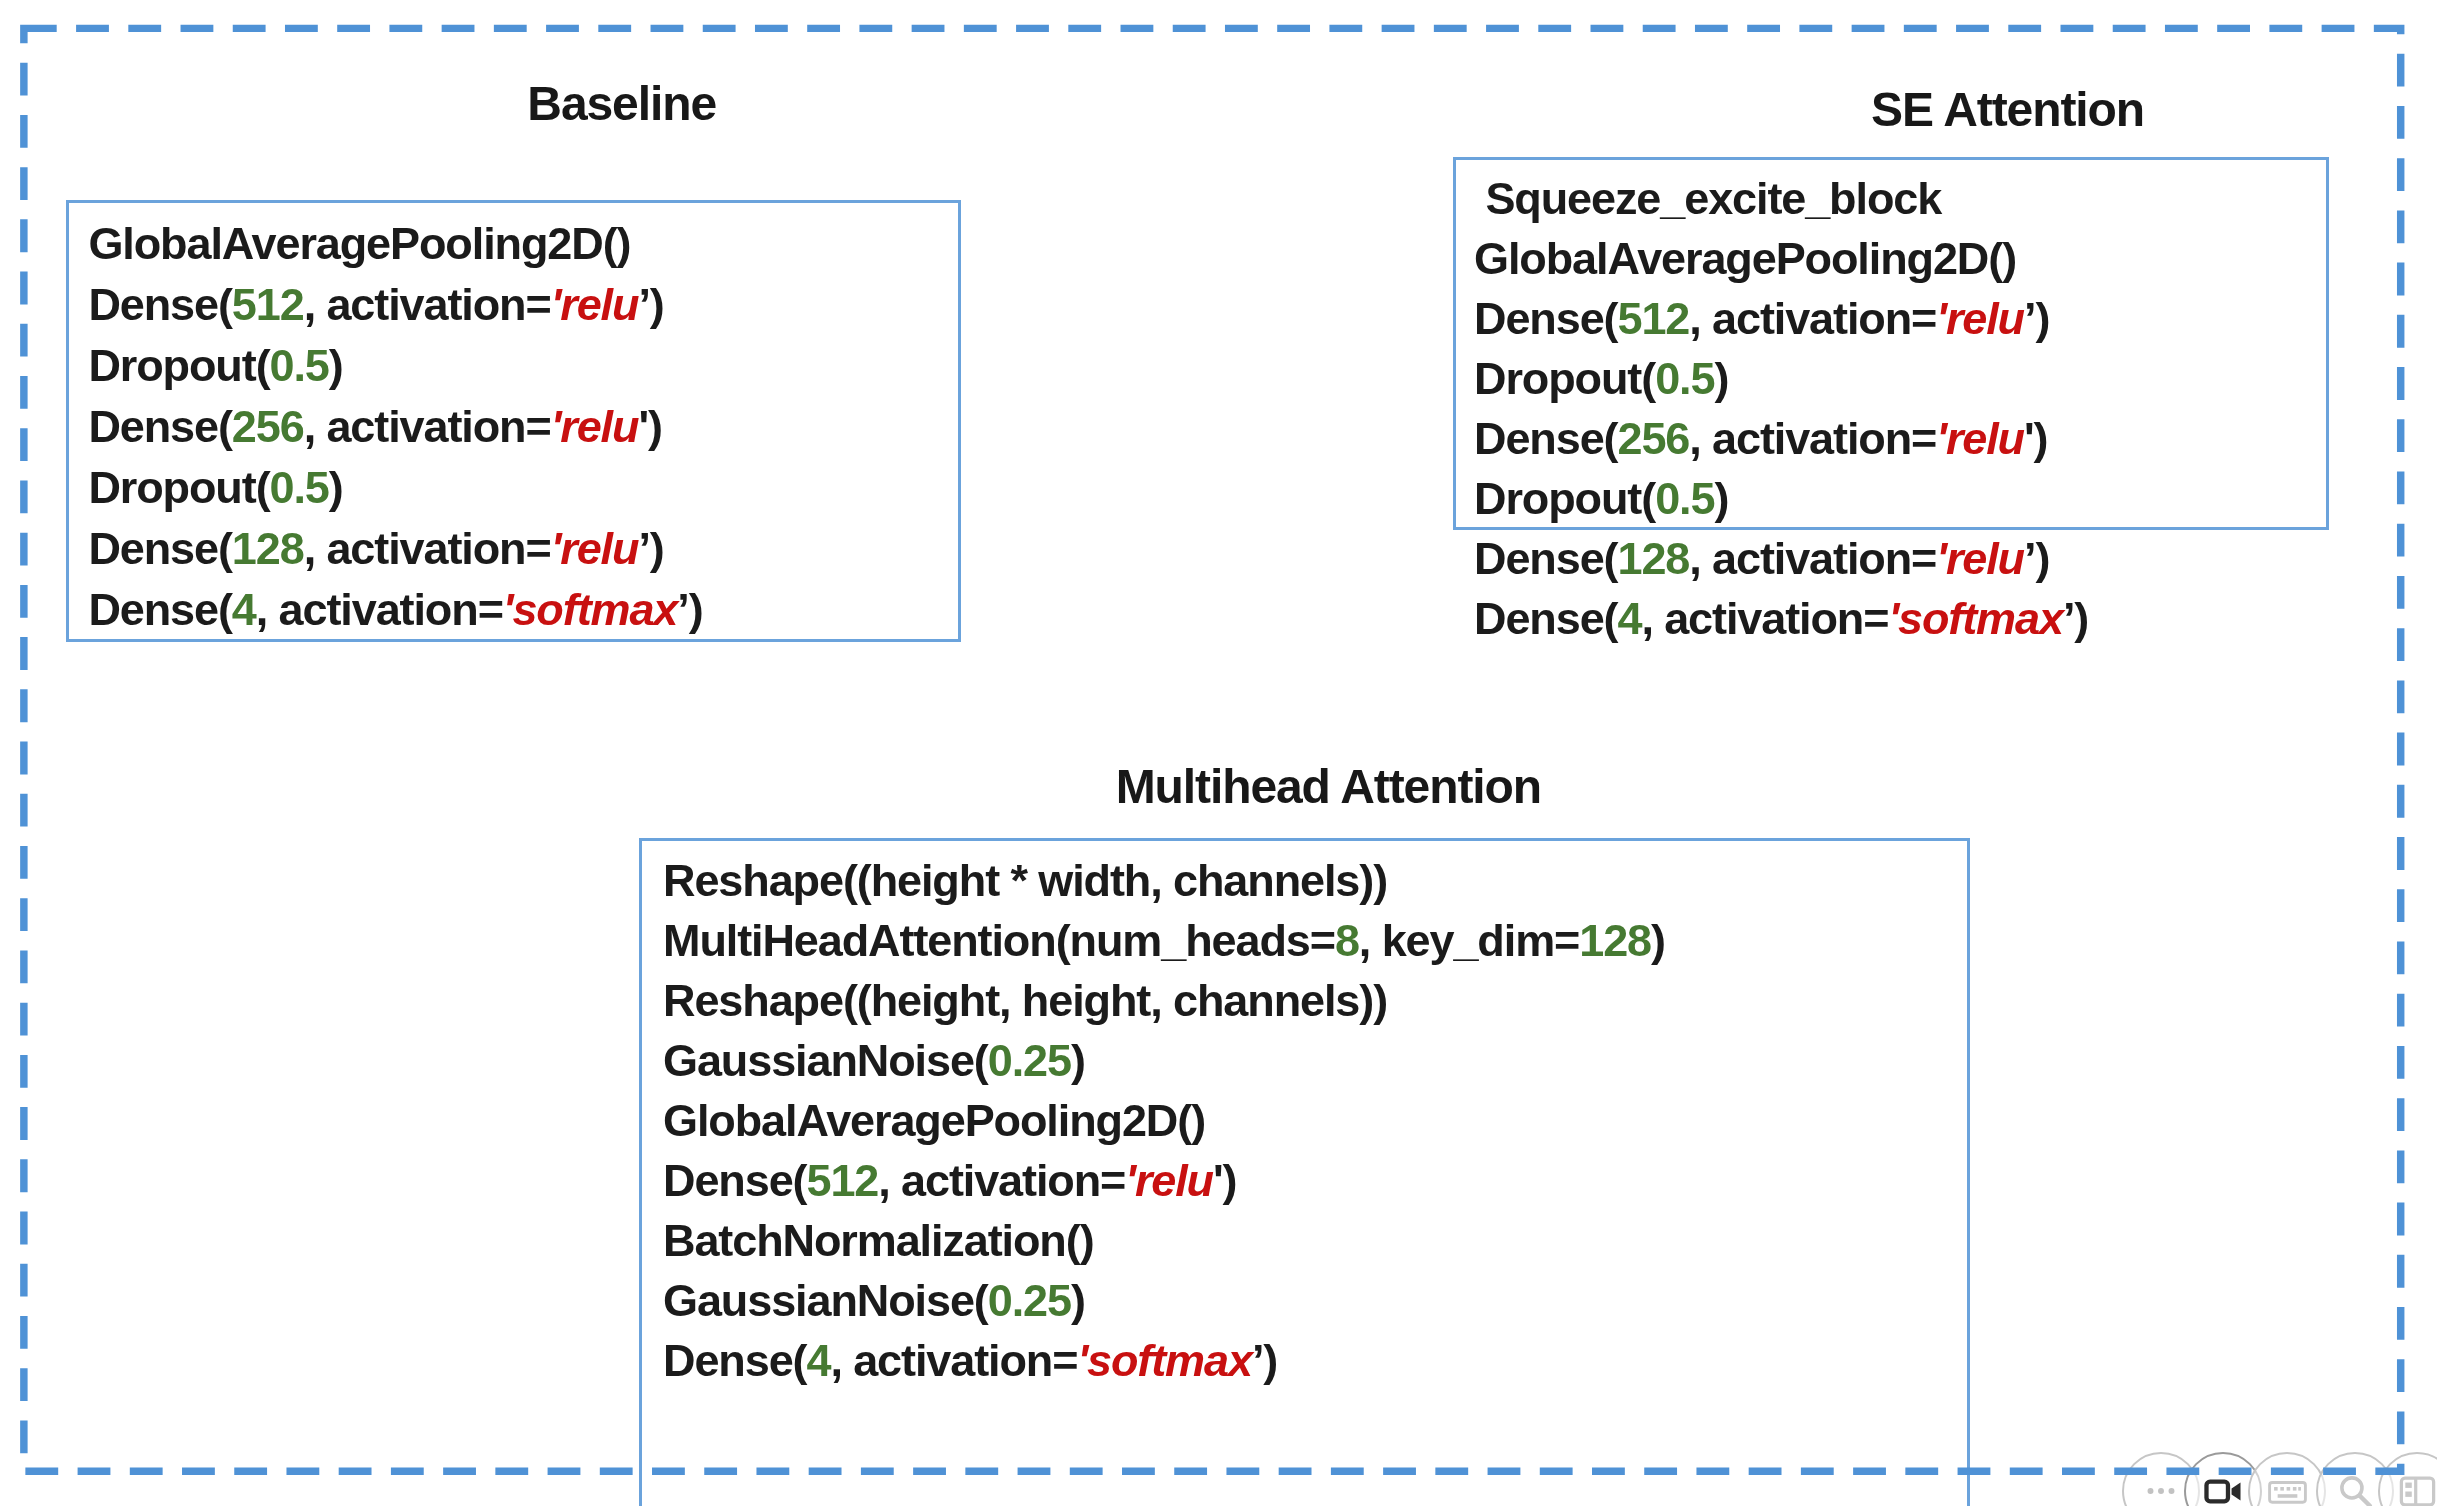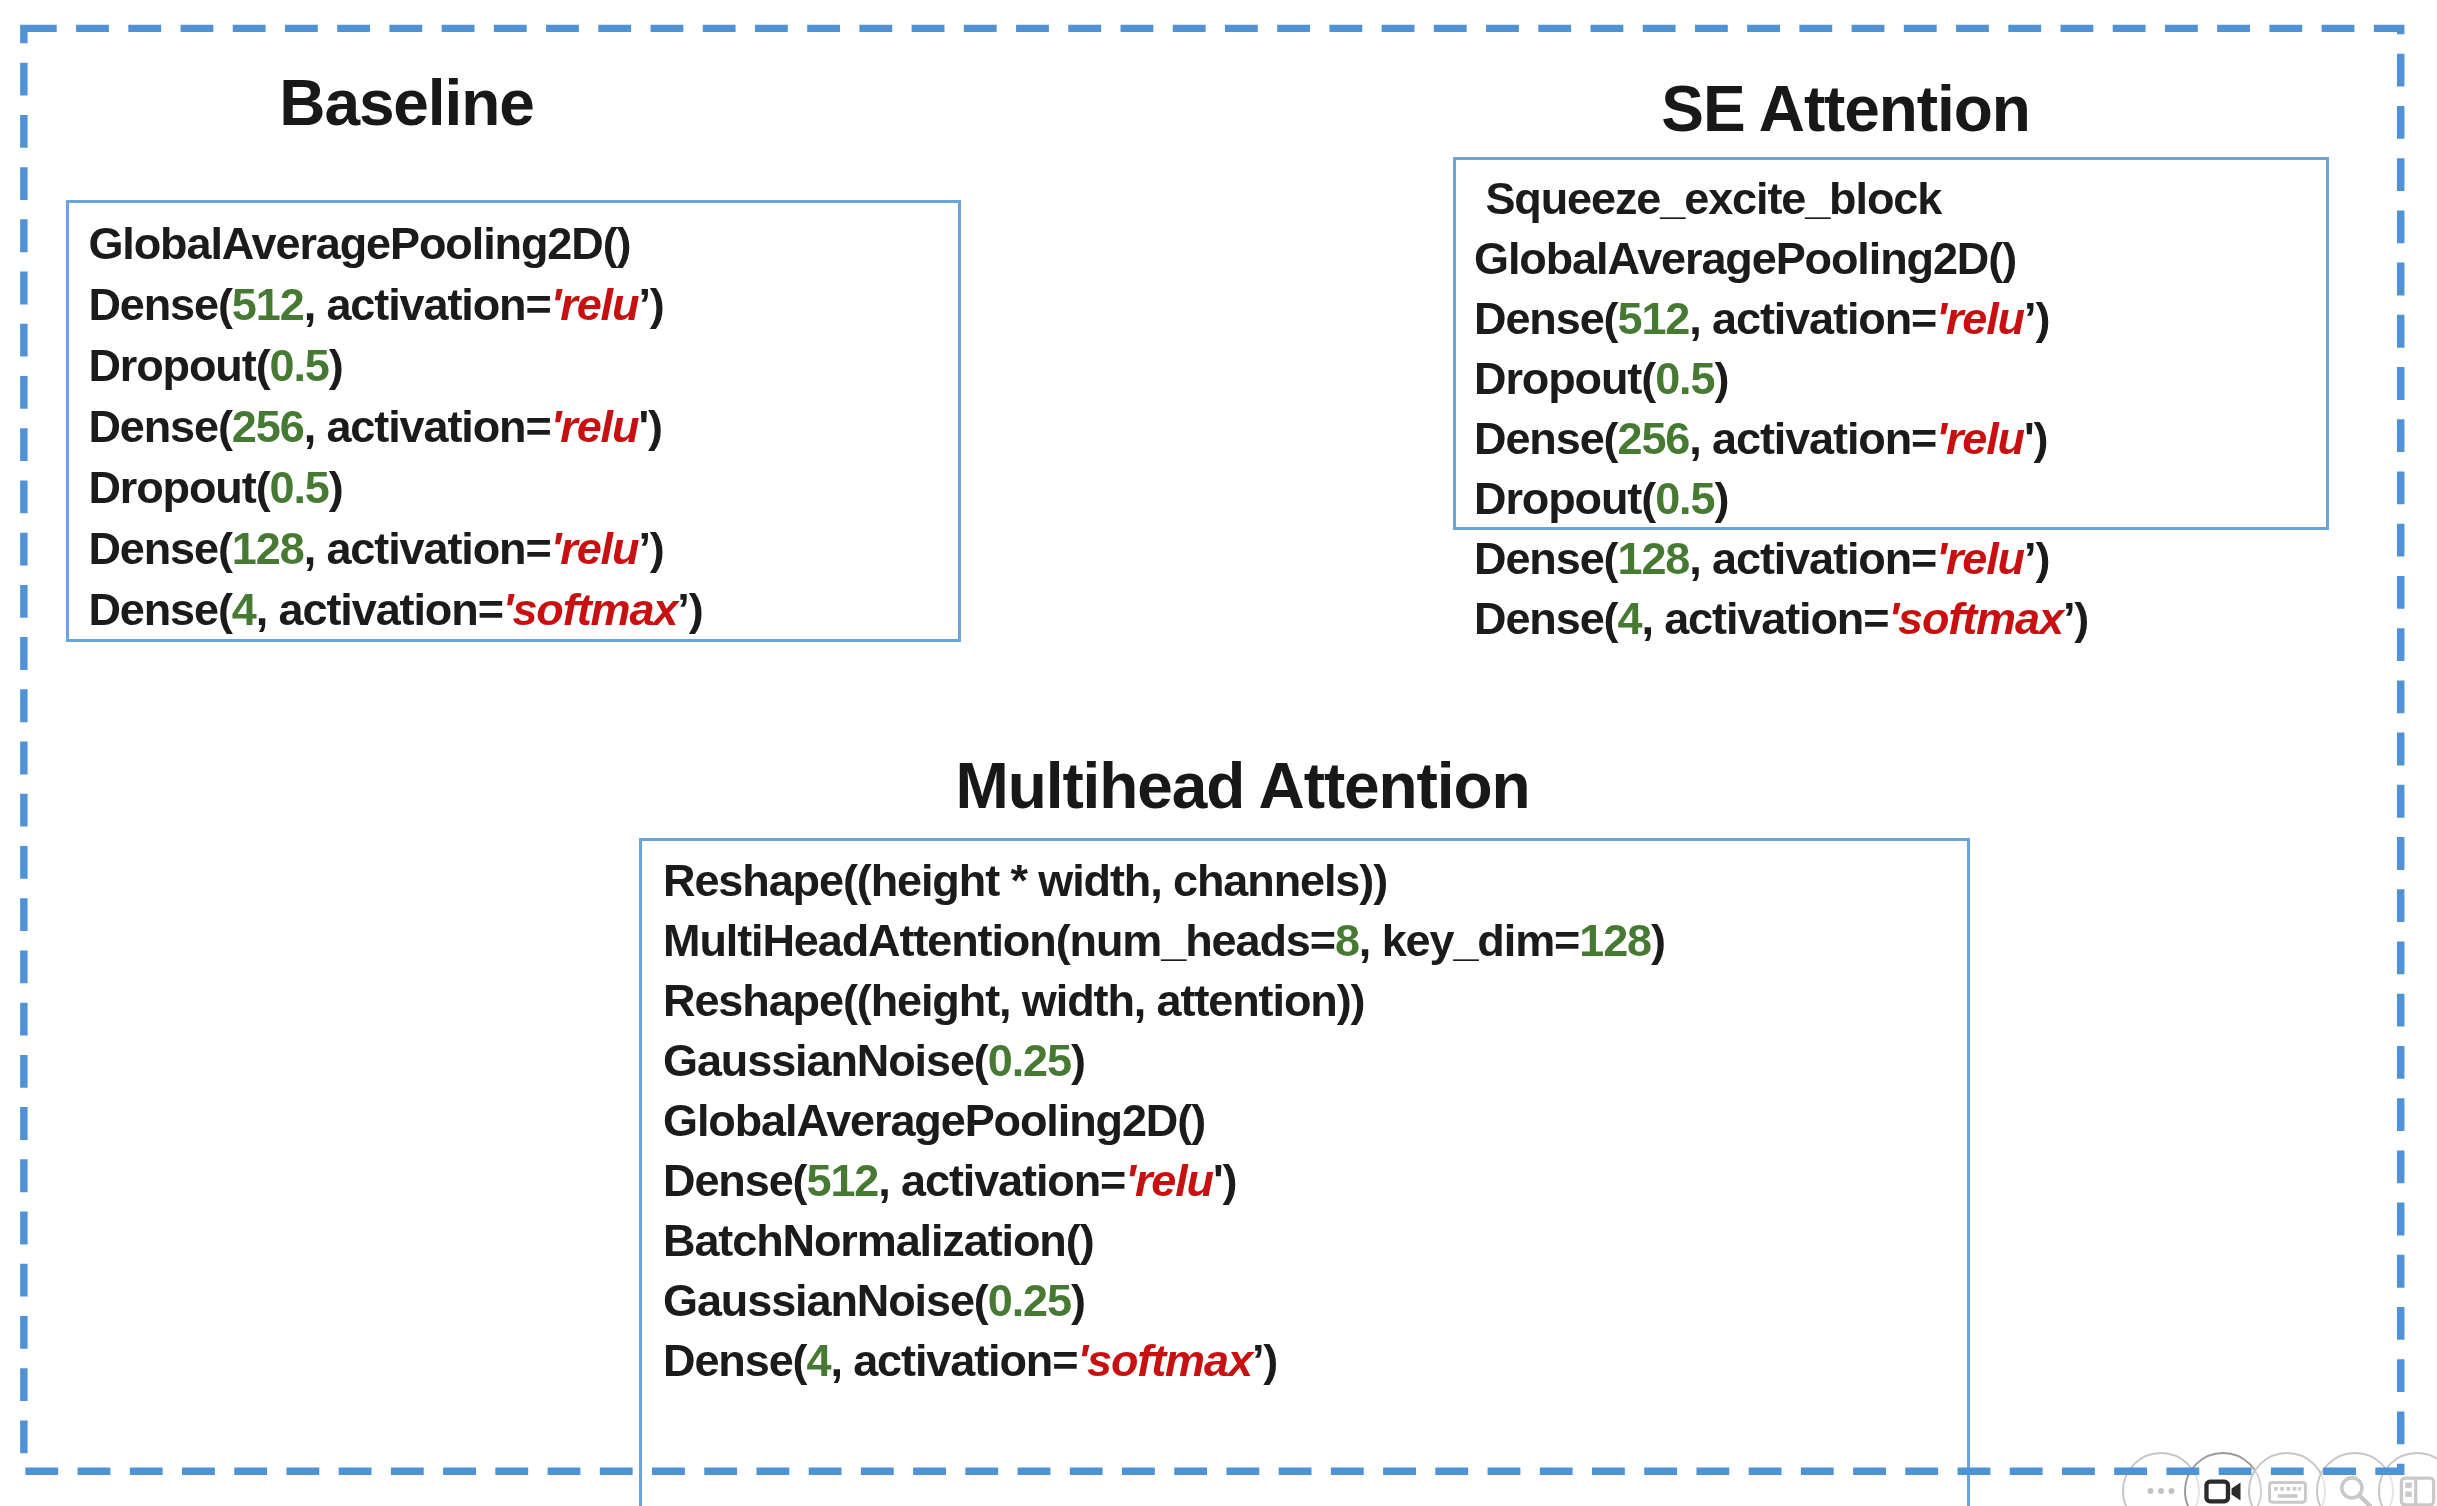--- a/index.html
+++ b/index.html
@@ -10,24 +10,24 @@
     font-family: "Liberation Sans", sans-serif;
   }
   .page { position: relative; width: 2438px; height: 1507px; background: #fff; }
 
   svg.dash-border {
     position: absolute; left: 0; top: 0; z-index: 2; pointer-events: none;
   }
 
   .panel-title {
     position: absolute;
-    text-align: center;
+    text-align: right;
     font-weight: bold;
     color: #181818;
-    font-size: 64px;
+    font-size: 48px;
     line-height: 69px;
     letter-spacing: -1.1px;
     z-index: 1;
   }
   .codebox {
     position: absolute;
     background: #ffffff;
     border: 3px solid var(--box-border, #6ba3dc);
     box-sizing: border-box;
     z-index: 1;
@@ -102,21 +102,21 @@
       <div class="code-line"><span class="tok-k">Dense(</span><span class="tok-g">128</span><span class="tok-k">, activation=</span><span class="tok-r">'relu</span><span class="tok-k">’)</span></div>
       <div class="code-line"><span class="tok-k">Dense(</span><span class="tok-g">4</span><span class="tok-k">, activation=</span><span class="tok-r">'softmax</span><span class="tok-k">’)</span></div>
     </div>
 
   <div class="panel-title" id="title-multihead">
     <div>Multihead Attention</div>
   </div>
   <div class="codebox" id="box-multihead">
       <div class="code-line"><span class="tok-k">Reshape((height * width, channels))</span></div>
       <div class="code-line"><span class="tok-k">MultiHeadAttention(num_heads=</span><span class="tok-g">8</span><span class="tok-k">, key_dim=</span><span class="tok-g">128</span><span class="tok-k">)</span></div>
-      <div class="code-line"><span class="tok-k">Reshape((height, width, attention))</span></div>
+      <div class="code-line"><span class="tok-k">Reshape((height, height, channels))</span></div>
       <div class="code-line"><span class="tok-k">GaussianNoise(</span><span class="tok-g">0.25</span><span class="tok-k">)</span></div>
       <div class="code-line"><span class="tok-k">GlobalAveragePooling2D()</span></div>
       <div class="code-line"><span class="tok-k">Dense(</span><span class="tok-g">512</span><span class="tok-k">, activation=</span><span class="tok-r">'relu</span><span class="tok-k">')</span></div>
       <div class="code-line"><span class="tok-k">BatchNormalization()</span></div>
       <div class="code-line"><span class="tok-k">GaussianNoise(</span><span class="tok-g">0.25</span><span class="tok-k">)</span></div>
       <div class="code-line"><span class="tok-k">Dense(</span><span class="tok-g">4</span><span class="tok-k">, activation=</span><span class="tok-r">'softmax</span><span class="tok-k">’)</span></div>
     </div>
 
   <div class="ov-item" style="left:2122px; top:1452px;">
     <svg class="glyph" width="42" height="42" viewBox="0 0 24 24">

